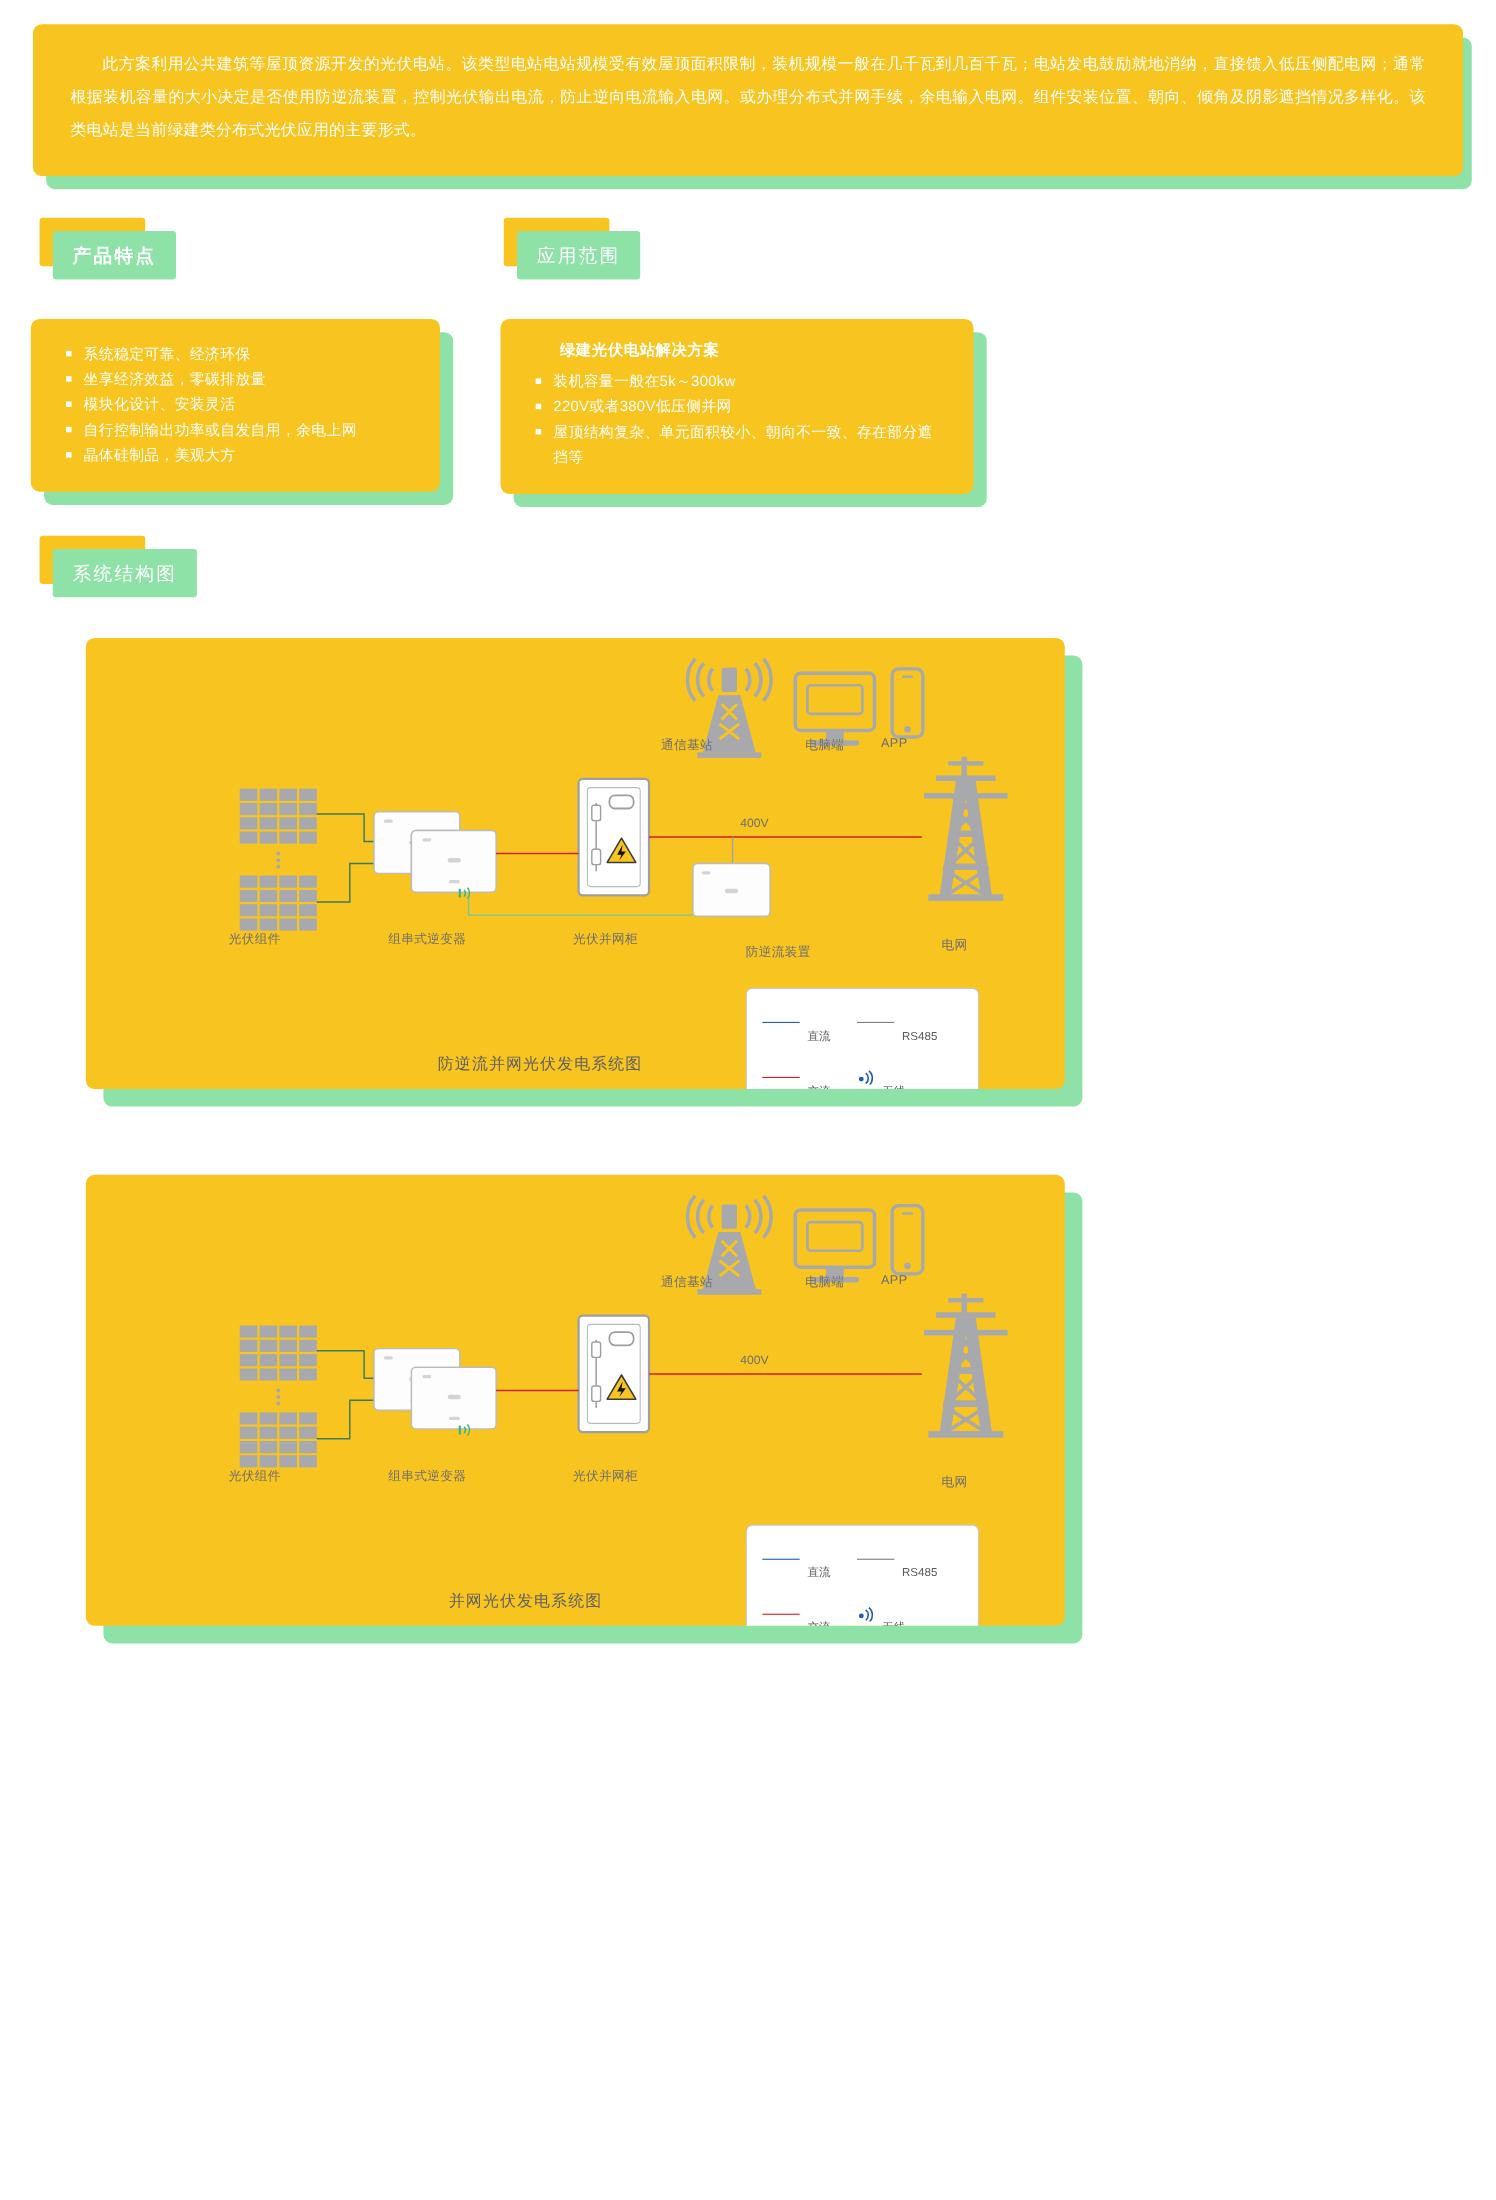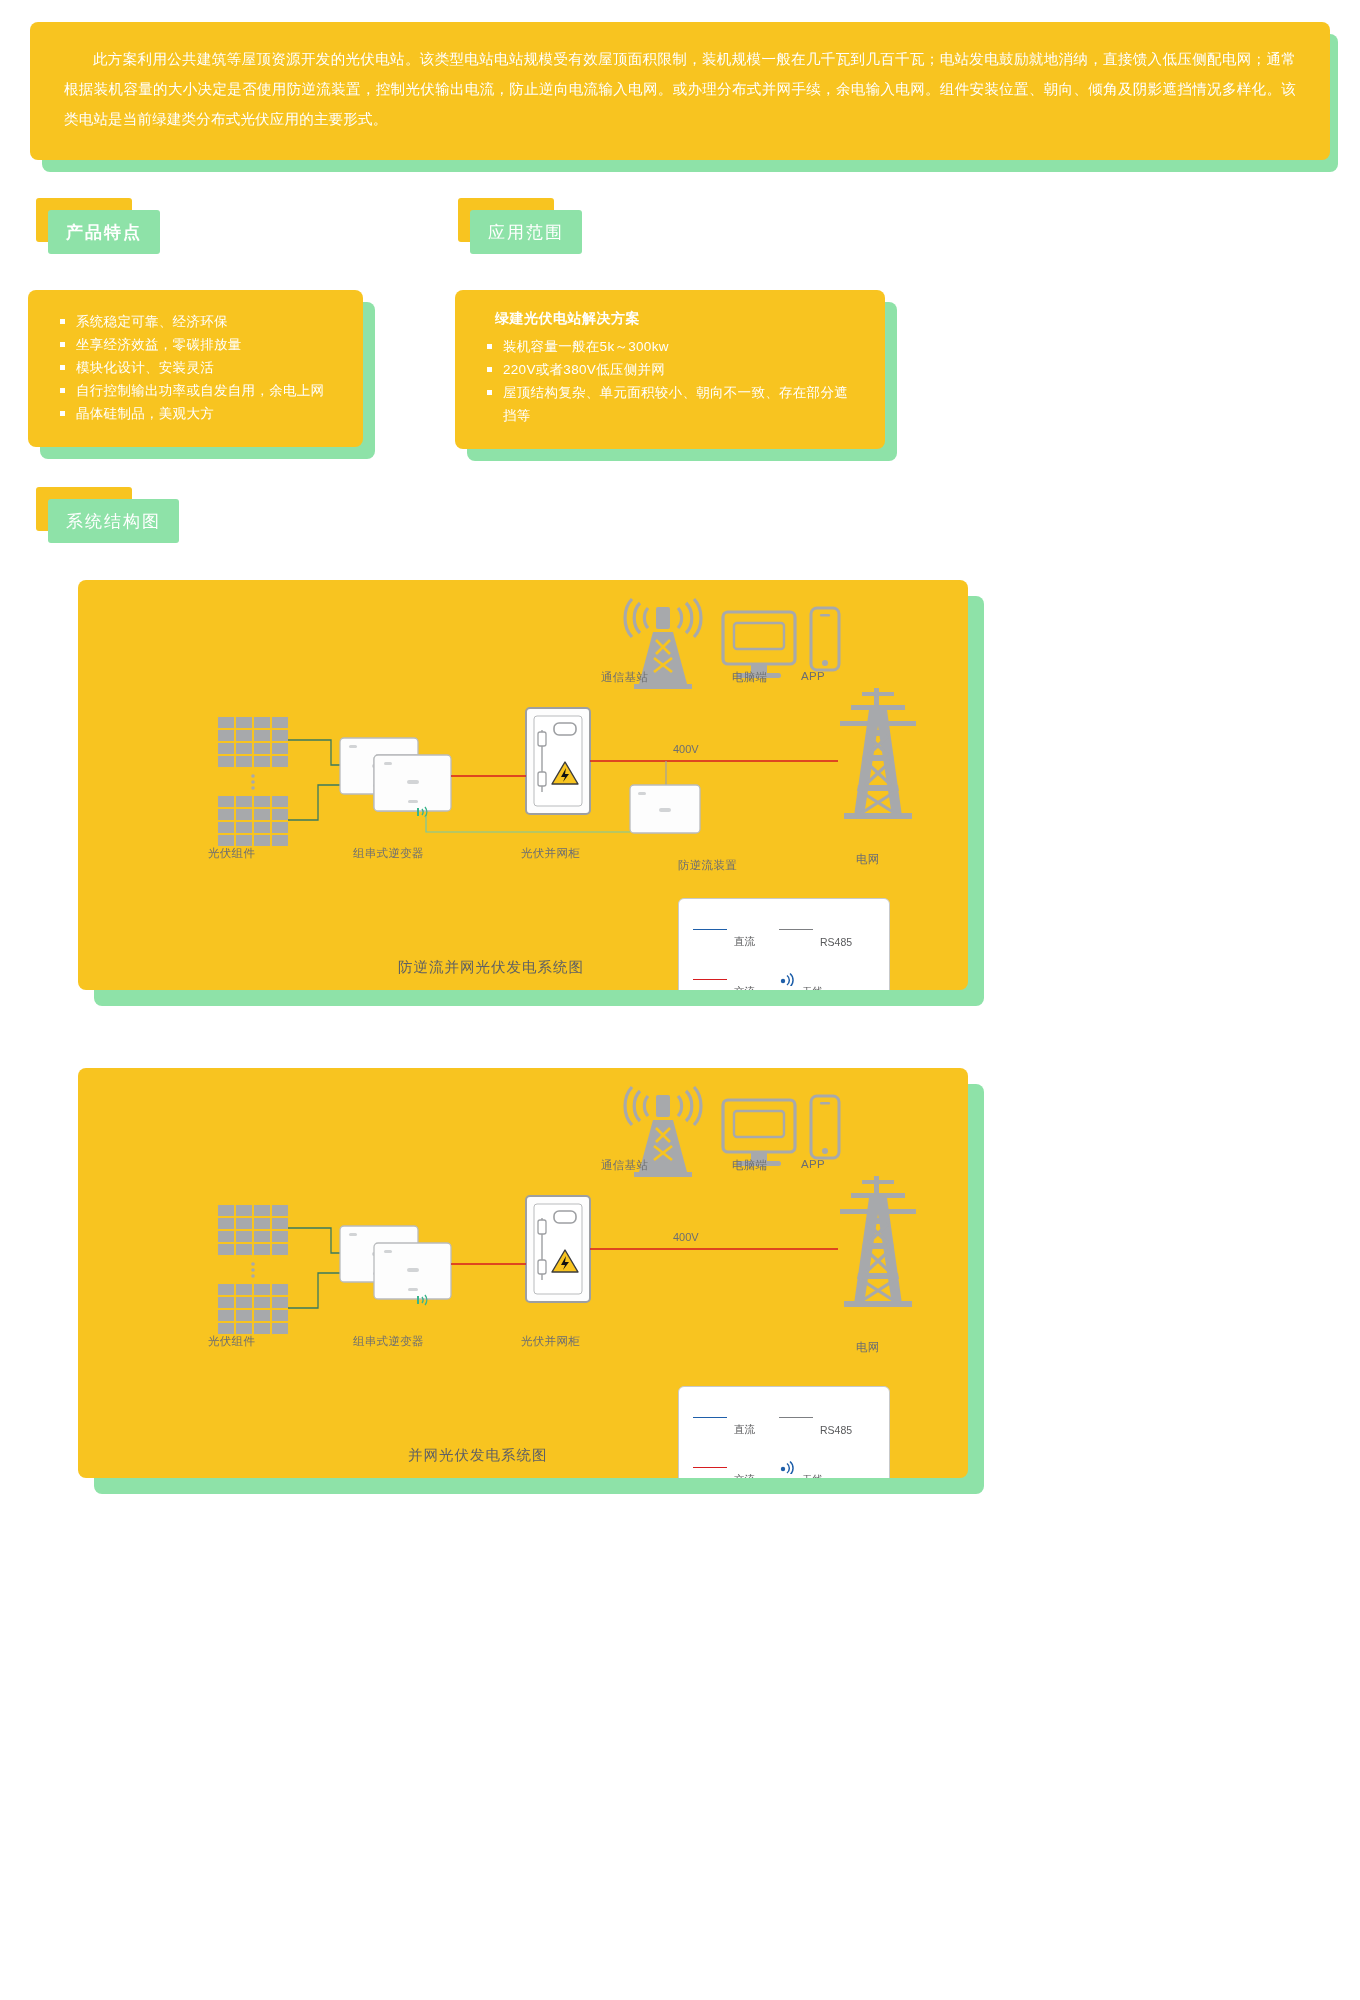--- a/index.html
+++ b/index.html
@@ -43,21 +43,21 @@
     background:#8ee2a8; border-radius:3px;
     color:#ffffff; font-size:17px; letter-spacing:2px;
   }
 
   
   .panel { position:absolute; }
   .panel .shadow { left:12px; top:12px; right:-12px; bottom:-12px; }
   .panel .front { padding: 20px 26px 22px 26px; }
   .panel h4 {
     color:#ffffff; font-size:14px; font-weight:bold;
-    margin: 0 0 7px 14px; letter-spacing:.5px;
+    margin: 0 0 7px 28px; letter-spacing:.5px;
   }
   .panel ul { list-style:none; }
   .panel li {
     color:#ffffff; font-size:13.5px; line-height:23px;
     position:relative; padding-left:22px; letter-spacing:.3px;
   }
   .panel li::before {
     content:""; position:absolute; left:6px; top:9px;
     width:5px; height:5px; background:#ffffff;
   }
@@ -105,21 +105,21 @@
 <div class="heading" style="left:36px; top:198px;font-weight:bold;">
   <div class="chipYellow"></div>
   <div class="chipGreen">产品特点</div>
 </div>
 
 <div class="heading" style="left:458px; top:198px;">
   <div class="chipYellow"></div>
   <div class="chipGreen">应用范围</div>
 </div>
 
-<div class="stack panel" style="left:28px; top:290px; width:335px;">
+<div class="stack panel" style="left:28px; top:290px; width:372px;">
   <div class="shadow"></div>
   <div class="front">
     <ul>
       <li>系统稳定可靠、经济环保</li>
       <li>坐享经济效益，零碳排放量</li>
       <li>模块化设计、安装灵活</li>
       <li>自行控制输出功率或自发自用，余电上网</li>
       <li>晶体硅制品，美观大方</li>
     </ul>
   </div>

